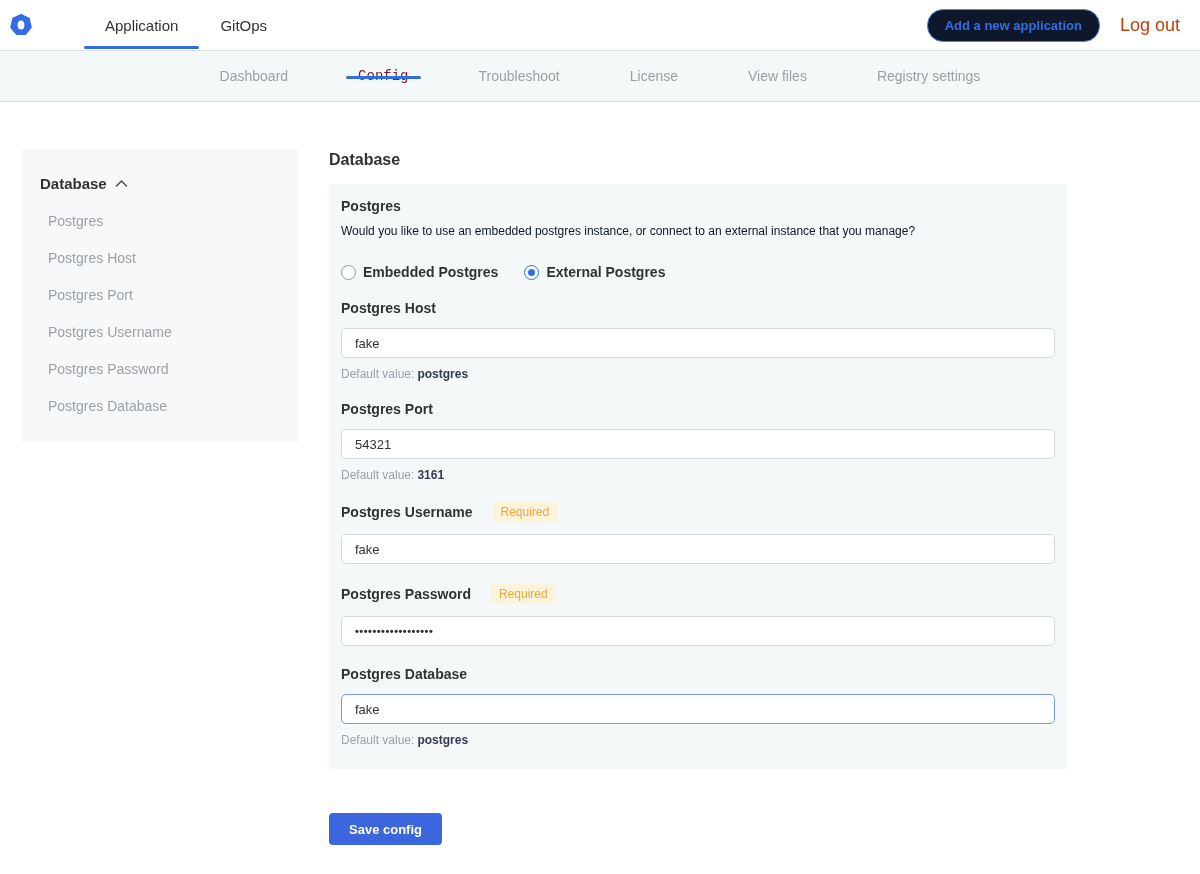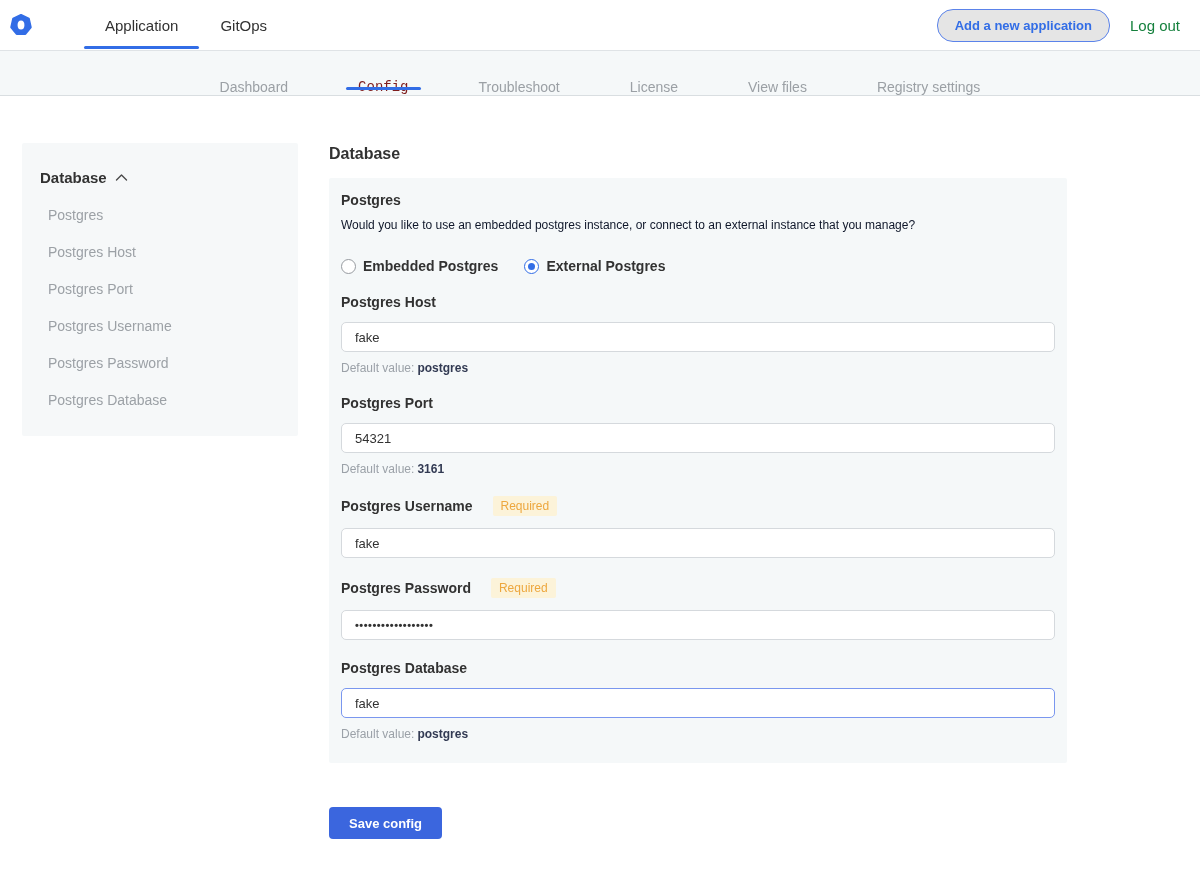--- a/index.html
+++ b/index.html
@@ -8,27 +8,27 @@
 
   
   .topbar { height:50px; display:flex; align-items:center; padding:0 20px 0 10px; background:#fff;gap:16px; }
   .logo { width:22px; height:22px; display:flex; align-items:center; justify-content:center; cursor:pointer; }
   .top-tabs { display:flex; margin-left:36px; height:50px; }
   .top-tab { position:relative; display:flex; align-items:center; padding:0 21px; font-size:15px;
     color:#323232; cursor:pointer; }
   .top-tab.active::after { content:""; position:absolute; left:0; right:0; bottom:1px; height:3px;
     background:#326de6; border-radius:2px; }
   .top-right { margin-left:auto; display:flex; align-items:center; gap:20px; }
-  .add-app-btn { border:1px solid #5b83ea; color:#326de6; background:#e5e5e5; font-weight:bold;
+  .add-app-btn { border:1px solid #5b83ea; color:#326de6; background:#0f172a; font-weight:bold;
     font-size:13px; padding:8px 17px; border-radius:16px; cursor:pointer; font-family:inherit; }
-  .logout { font-size:15px; color:#15803d; cursor:pointer; }
+  .logout { font-size:18px; color:#c2410c; cursor:pointer; }
 
   
-  .subnav { height:46px; background:#f5f8f9; border-top:1px solid #dfe3e6; border-bottom:1px solid #d9dee1;
-    display:flex; justify-content:center; align-items:flex-end; }
+  .subnav { height:52px; background:#f5f8f9; border-top:1px solid #dfe3e6; border-bottom:1px solid #d9dee1;
+    display:flex; justify-content:center; align-items:center; }
   .subnav-item { position:relative; display:flex; align-items:center; padding:0 12px; margin:0 23px;
     font-size:14px; color:#9ba0a5; cursor:pointer; }
   .subnav-item.active { color:#7f1d1d;font-family:Liberation Mono, monospace; }
   .subnav-item.active::after { content:""; position:absolute; left:0; right:0; bottom:5px; height:3px;
     background:#326de6; border-radius:2px; }
 
   
   .content { display:flex; align-items:flex-start; margin-top:47px; }
 
   .sidebar { width:276px; margin-left:22px; background:#f6f8f9; padding:26px 20px 28px 18px; border-radius:2px; }

